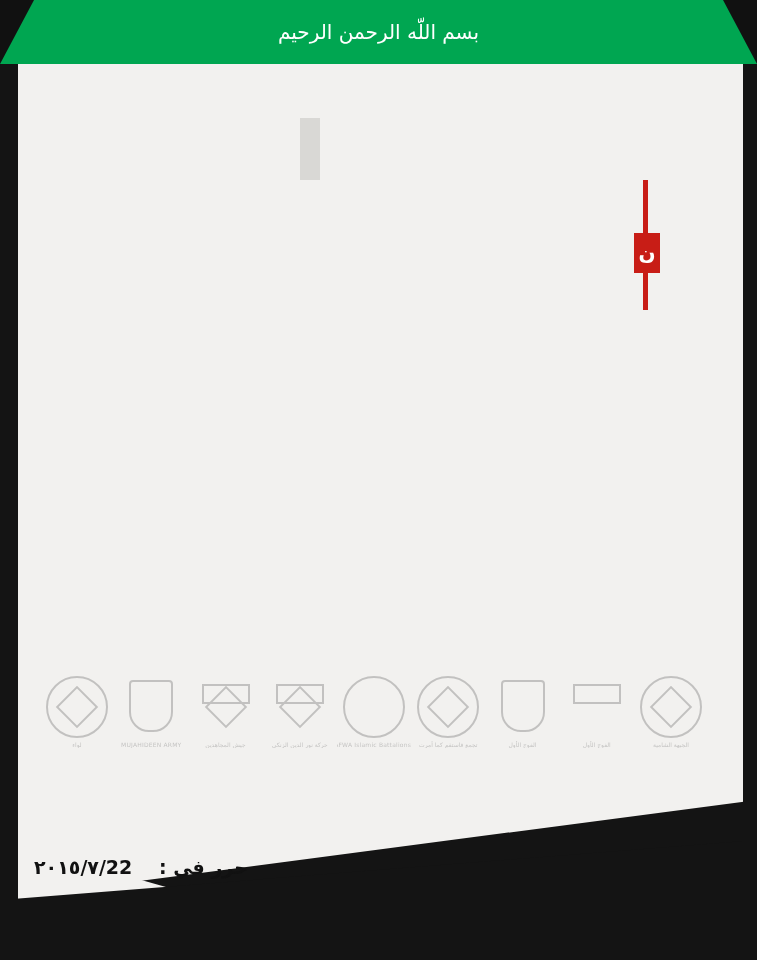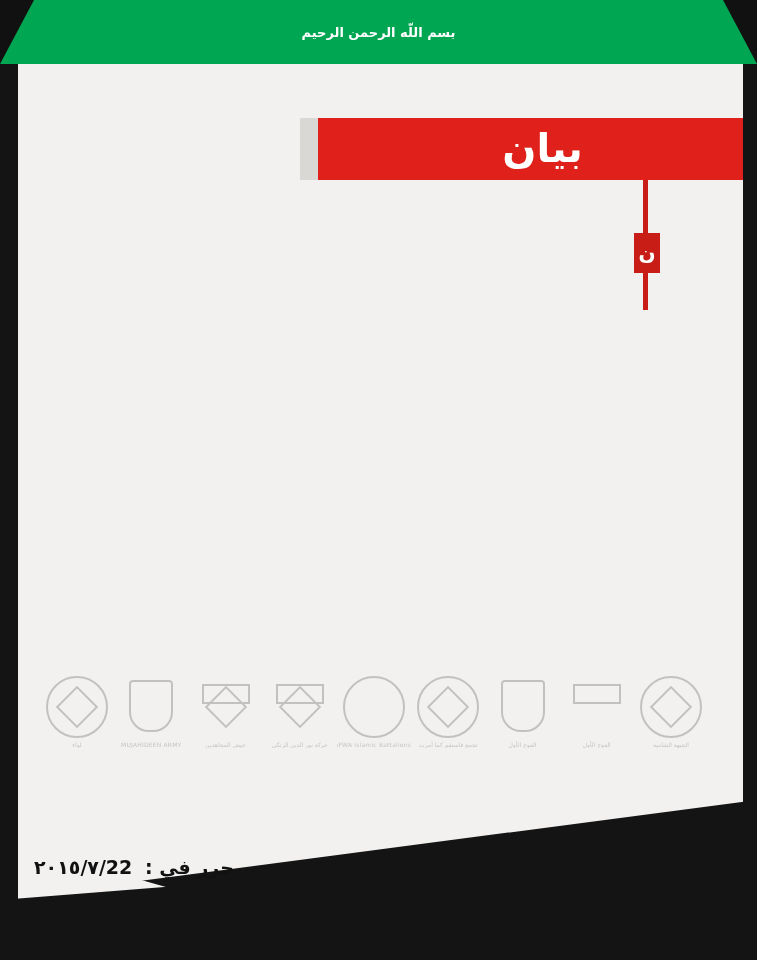--- a/index.html
+++ b/index.html
@@ -26,22 +26,22 @@
     width: 757px;
     height: 64px;
     background: #00a651;
     display: flex;
     align-items: center;
     justify-content: center;
     z-index: 5;
   }
   .top-banner .basmala {
     color: #ffffff;
-    font-size: 13px;
-    font-weight: bold;
+    font-size: 20px;
+    font-weight: normal;
     letter-spacing: 0.5px;
     direction: rtl;
   }
   
   .banner-wedge-left {
     position: absolute;
     top: 0; left: 0;
     width: 0; height: 0;
     border-top: 64px solid #111111;
     border-right: 34px solid transparent;
@@ -289,41 +289,38 @@
     position: absolute;
     bottom: 82px;
     left: 34px;
     direction: rtl;
     font-size: 19px;
     font-weight: bold;
     color: #111111;
     z-index: 6;
     white-space: nowrap;
   }
-  .date-line .date-label { margin-left: 6px; }
+  .date-line .date-label { margin-left: 20px; }
 </style>
 </head>
 <body>
 
 <div class="page">
 
   <div class="top-banner">
     <div class="basmala">بسم اللّه الرحمن الرحيم</div>
   </div>
   <div class="banner-wedge-left"></div>
   <div class="banner-wedge-right"></div>
 
   <div class="sheet"></div>
   <div class="left-band"></div>
   <div class="right-band"></div>
 
   <div class="title-accent"></div>
-  <div class="title-bar">
-    <div class="title-text">بيان</div>
-  </div>
   <div class="red-rule"></div>
   <div class="noon-badge">
     <span>ن</span>
   </div>
 
   <div class="content">
     <p class="para">نحن فصائل حلب الموقعة أدناه نعلن أن المجلس العسكري بحلب مجمد و لا يمثل أي من الفصائل  في أي من المحافل الدولية أو التشكيلات الثورية  , لحين تشكيل مجلس عسكري جديد .</p>
     <p class="para">و ندعوا كافة اللجان التحضيرية للمؤتمرات بالتأكد من صحة معرفة الأشخاص المدعويين و المتحدثين باسم أي فصيل أو تشكيل ثوري.</p>
     <p class="para-short">و اللّه من وراء القصد</p>
     <p class="signers-label">الموقعين على البيان :</p>

